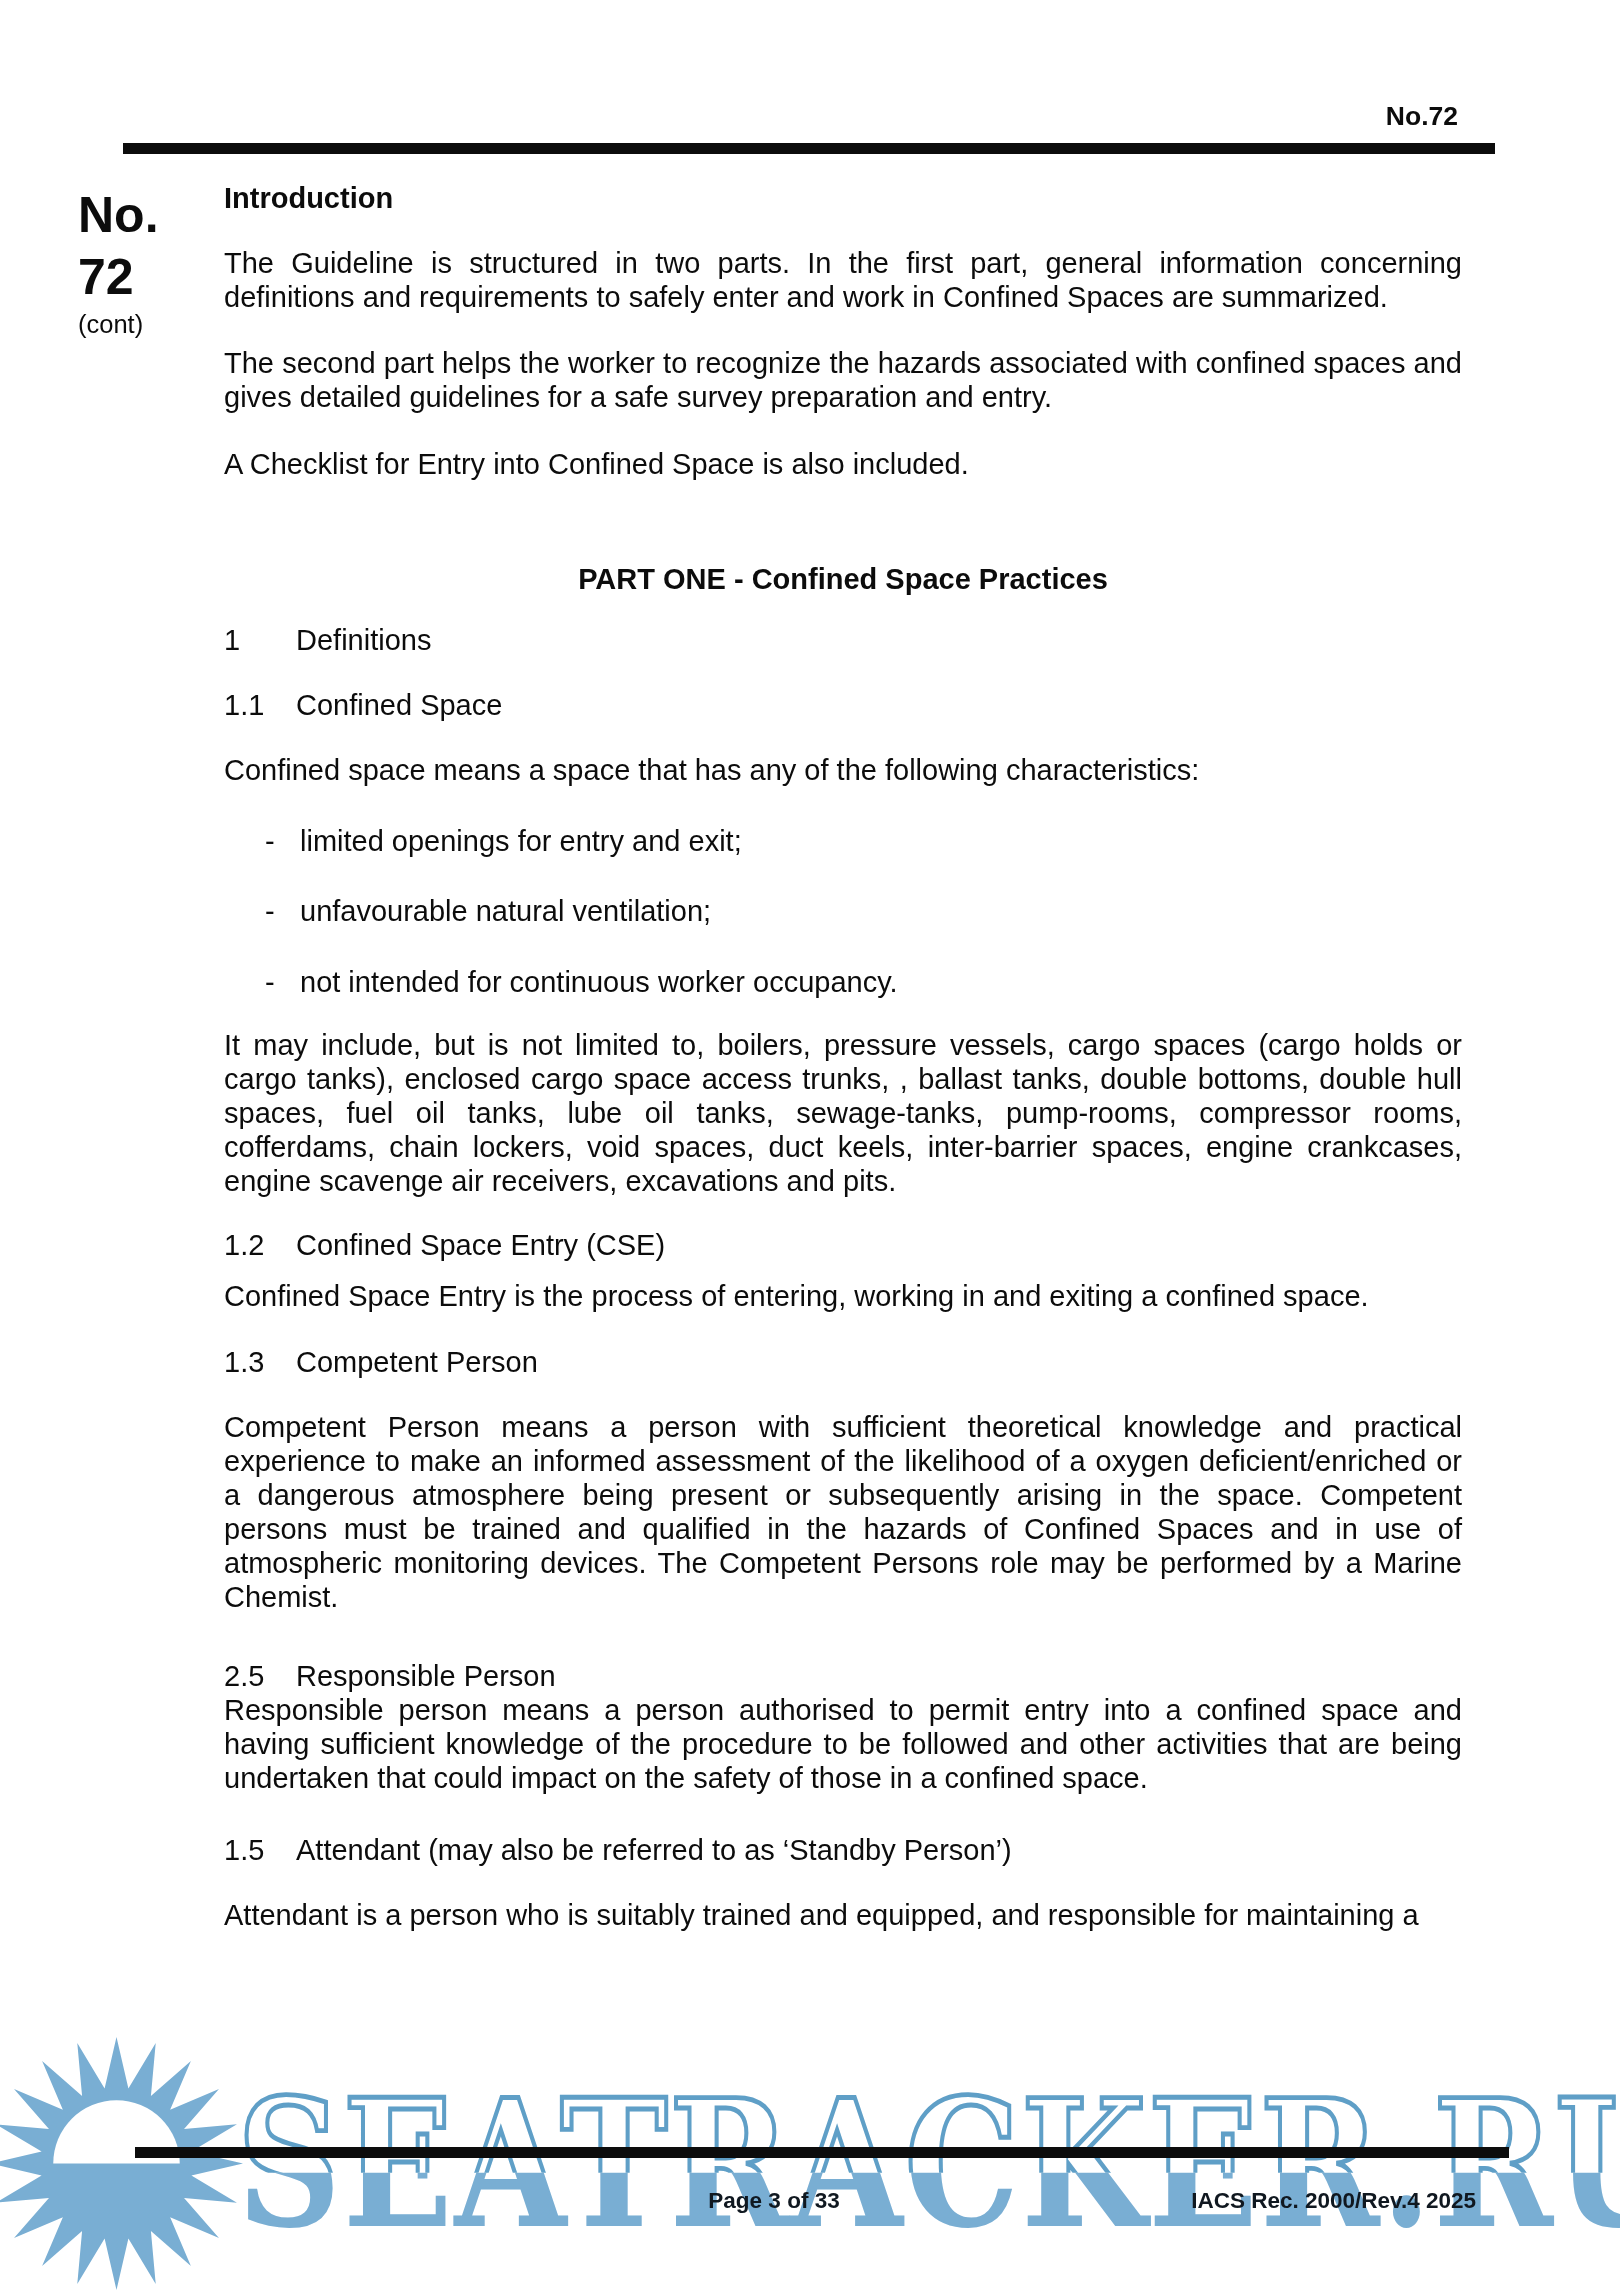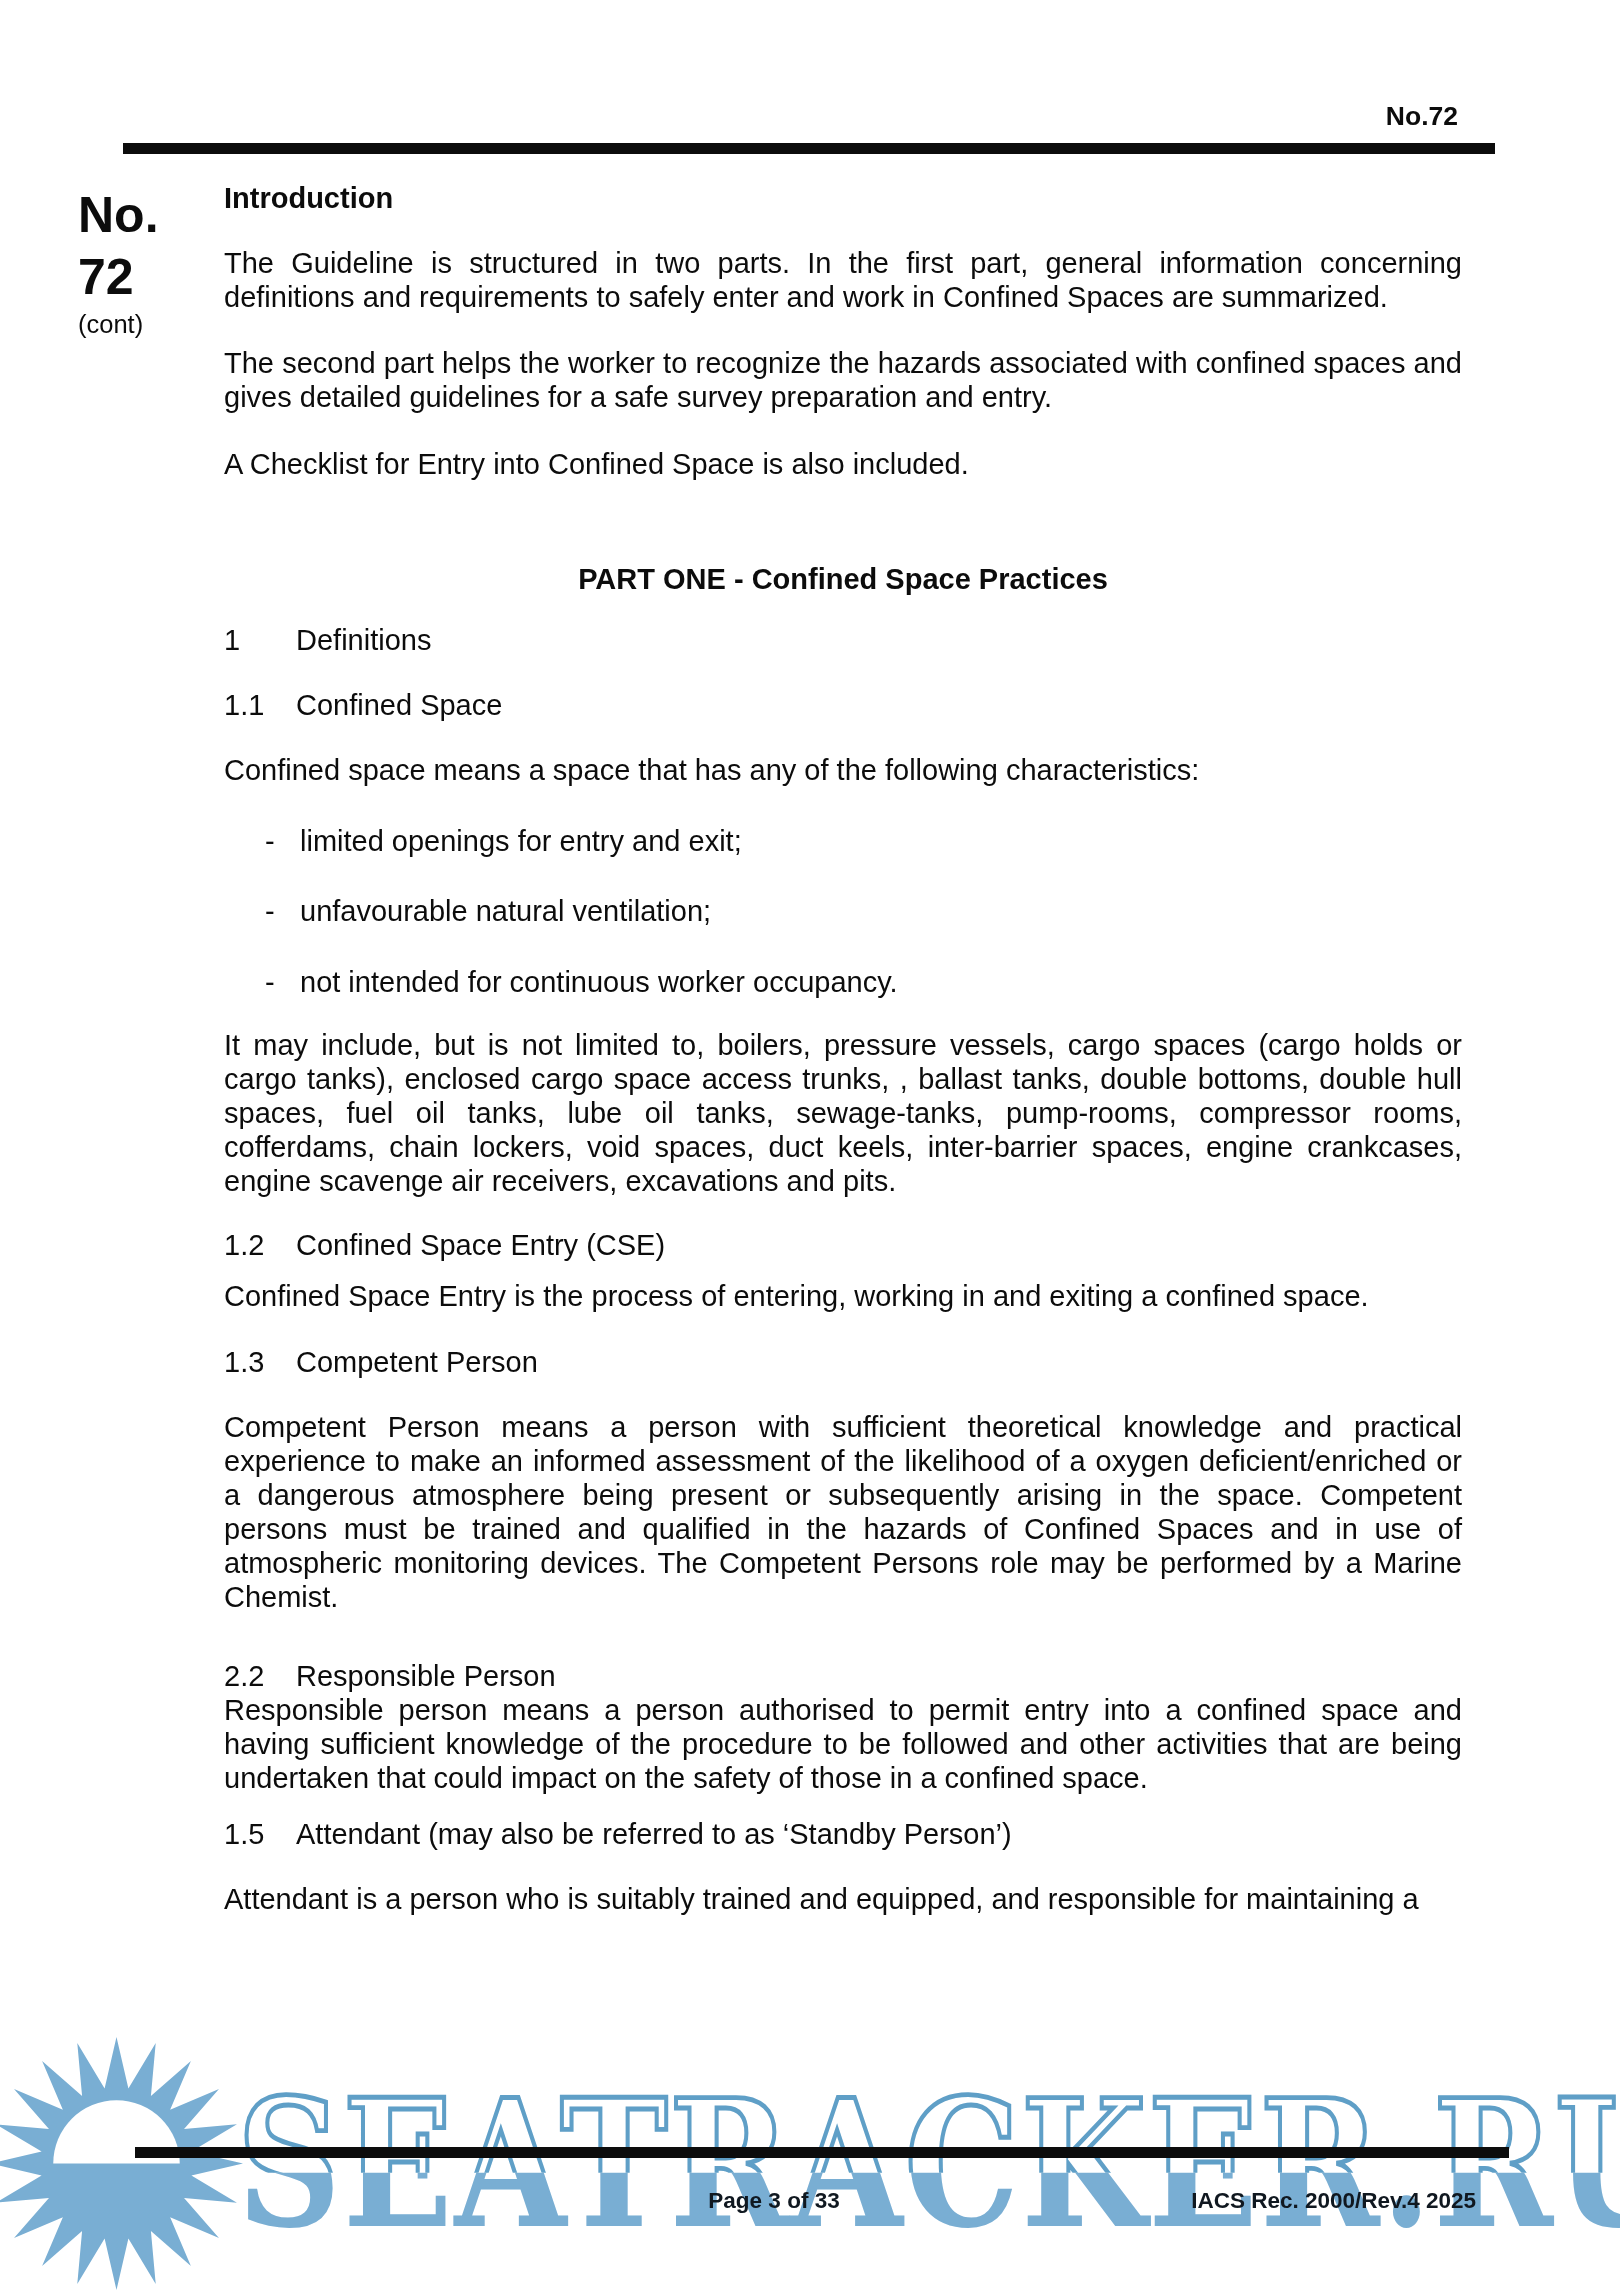--- a/index.html
+++ b/index.html
@@ -43,21 +43,21 @@
   .mb-s11body{margin-bottom:37px;}
   .bullet-item{position:relative;padding-left:76px;margin-bottom:36px;}
   .bullet-item.b2{margin-bottom:37px;}
   .bullet-item.b3{margin-bottom:29px;}
   .bullet-dash{position:absolute;left:41px;top:0;}
   .mb-itmay{margin-bottom:30px;}
   .mb-h12{margin-bottom:16.7px;}
   .mb-b12{margin-bottom:32px;}
   .mb-b13{margin-bottom:45px;}
   .mb-h14{margin-bottom:0;}
-  .mb-b14{margin-bottom:22px;}
+  .mb-b14{margin-bottom:38px;}
   .mb-b15{margin-bottom:0;}
   
   .footer-rule{
     position:absolute;left:135px;top:2147px;width:1374px;height:10.8px;
     background:#0c0c0c;z-index:2;
   }
   .footer-page{
     position:absolute;top:2188px;left:774px;transform:translateX(-50%);
     font-size:22.5px;font-weight:bold;z-index:3;color:#101820;
   }
@@ -151,21 +151,21 @@
       <span class="sec-num">1.2</span><span>Confined Space Entry (CSE)</span>
     </div>
     <p class="para mb-b12">Confined Space Entry is the process of entering, working in and exiting a confined space.</p>
 
     <div class="sec-heading">
       <span class="sec-num">1.3</span><span>Competent Person</span>
     </div>
     <p class="para mb-b13">Competent Person means a person with sufficient theoretical knowledge and practical experience to make an informed assessment of the likelihood of a oxygen deficient/enriched or a dangerous atmosphere being present or subsequently arising in the space. Competent persons must be trained and qualified in the hazards of Confined Spaces and in use of atmospheric monitoring devices. The Competent Persons role may be performed by a Marine Chemist.</p>
 
     <div class="sec-heading mb-h14">
-      <span class="sec-num">2.2</span><span>Responsible Person</span>
+      <span class="sec-num">2.5</span><span>Responsible Person</span>
     </div>
     <p class="para mb-b14">Responsible person means a person authorised to permit entry into a confined space and having sufficient knowledge of the procedure to be followed and other activities that are being undertaken that could impact on the safety of those in a confined space.</p>
 
     <div class="sec-heading">
       <span class="sec-num">1.5</span><span>Attendant (may also be referred to as ‘Standby Person’)</span>
     </div>
     <p class="para mb-b15">Attendant is a person who is suitably trained and equipped, and responsible for maintaining a</p>
 
   </div>
 

